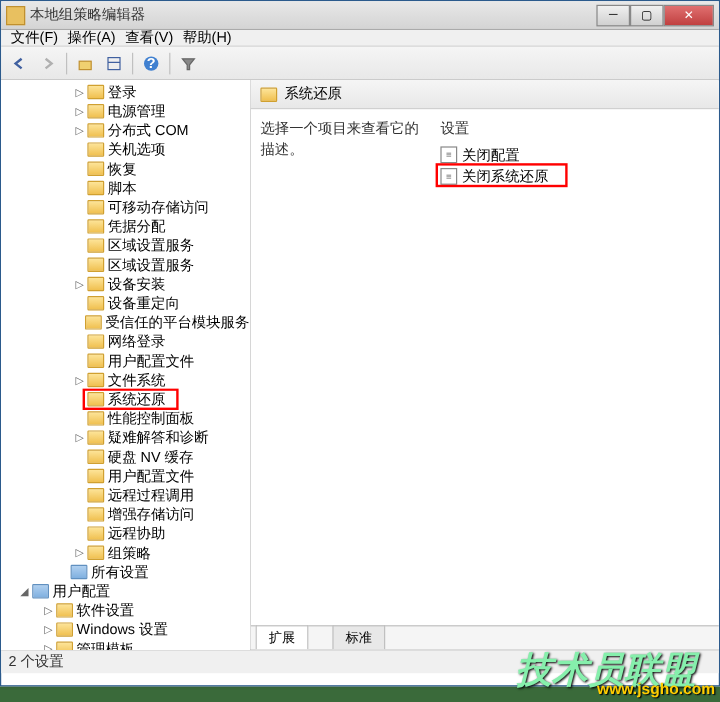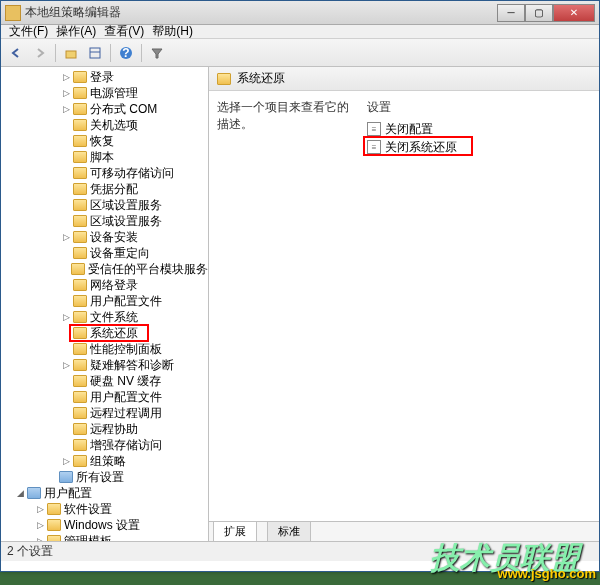--- a/index.html
+++ b/index.html
@@ -28,21 +28,21 @@
 .detail-pane { flex: 1; display: flex; flex-direction: column; background: #fff; }
 .detail-header { height: 24px; background: linear-gradient(to bottom, #f5f5f5, #e8e8e8); display: flex; align-items: center; padding: 0 8px; border-bottom: 1px solid #d0d0d0; }
 .detail-header .folder-icon { margin-right: 6px; }
 .detail-body { flex: 1; display: flex; padding: 8px; }
 .detail-left { width: 150px; color: #333; padding-right: 8px; }
 .detail-right { flex: 1; }
 .col-header { color: #333; margin-bottom: 4px; }
 .setting-item { display: flex; align-items: center; height: 18px; padding: 1px 0; cursor: pointer; }
 .setting-icon { width: 14px; height: 14px; border: 1px solid #888; background: #fff; margin-right: 4px; display: inline-flex; align-items: center; justify-content: center; font-size: 8px; color: #666; }
 .tabs { height: 20px; border-top: 1px solid #c0c0c0; display: flex; align-items: flex-end; padding-left: 4px; background: #f5f5f5; }
-.tab { padding: 2px 10px; border: 1px solid #c0c0c0; border-bottom: none; background: #fff; margin-right: 10px; cursor: pointer; font-size: 11px; }
+.tab { padding: 2px 10px; border: 1px solid #c0c0c0; border-bottom: none; background: #fff; margin-right: 20px; cursor: pointer; font-size: 11px; }
 .tab.inactive { background: #e8e8e8; }
 .statusbar { height: 20px; background: #f0f0f0; border-top: 1px solid #c0c0c0; display: flex; align-items: center; padding: 0 6px; color: #333; }
 .watermark1 { position: absolute; bottom: 6px; right: 20px; color: #86efac; font-size: 30px; font-weight: bold; font-style: italic; text-shadow: 1px 1px 2px #000; pointer-events: none; font-family: "KaiTi", serif; }
 .watermark2 { position: absolute; bottom: 4px; right: 4px; color: #ffcc00; font-size: 13px; font-weight: bold; text-shadow: 1px 1px 1px #000; pointer-events: none; }
 svg { display: block; }
 </style>
 </head>
 <body>
 
 <div class="window">
@@ -233,27 +233,27 @@
         <div class="tree-node">
           <span class="tree-indent" style="width: 60px;"></span>
           <span class="tree-exp"></span>
           <span class="folder-icon"></span>
           <span class="tree-label">远程过程调用</span>
         </div>
         <div class="tree-node">
           <span class="tree-indent" style="width: 60px;"></span>
           <span class="tree-exp"></span>
           <span class="folder-icon"></span>
+          <span class="tree-label">增强存储访问</span>
+        </div>
+        <div class="tree-node">
+          <span class="tree-indent" style="width: 60px;"></span>
+          <span class="tree-exp"></span>
+          <span class="folder-icon"></span>
           <span class="tree-label">远程协助</span>
-        </div>
-        <div class="tree-node">
-          <span class="tree-indent" style="width: 60px;"></span>
-          <span class="tree-exp"></span>
-          <span class="folder-icon"></span>
-          <span class="tree-label">增强存储访问</span>
         </div>
         <div class="tree-node">
           <span class="tree-indent" style="width: 60px;"></span>
           <span class="tree-exp">▷</span>
           <span class="folder-icon"></span>
           <span class="tree-label">组策略</span>
         </div>
         <div class="tree-node">
           <span class="tree-indent" style="width: 46px;"></span>
           <span class="tree-exp"></span>

